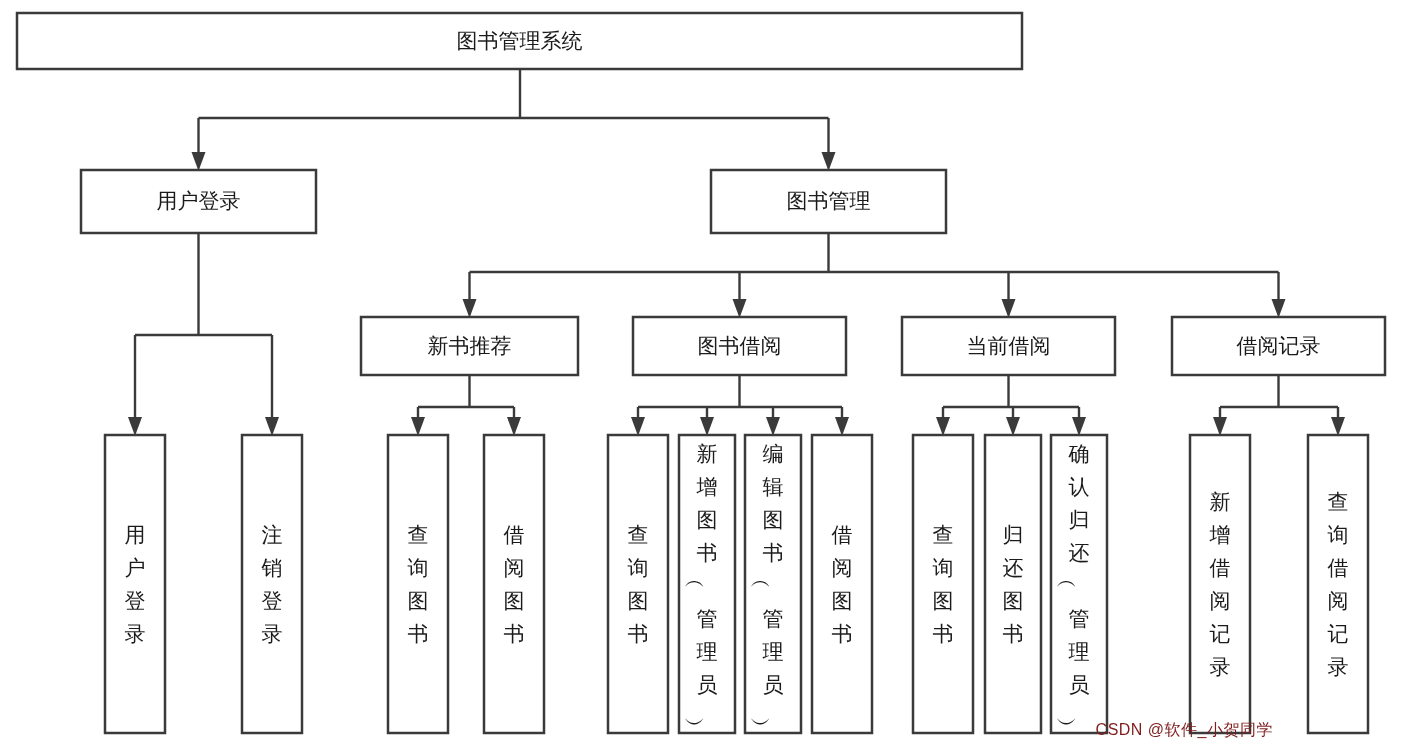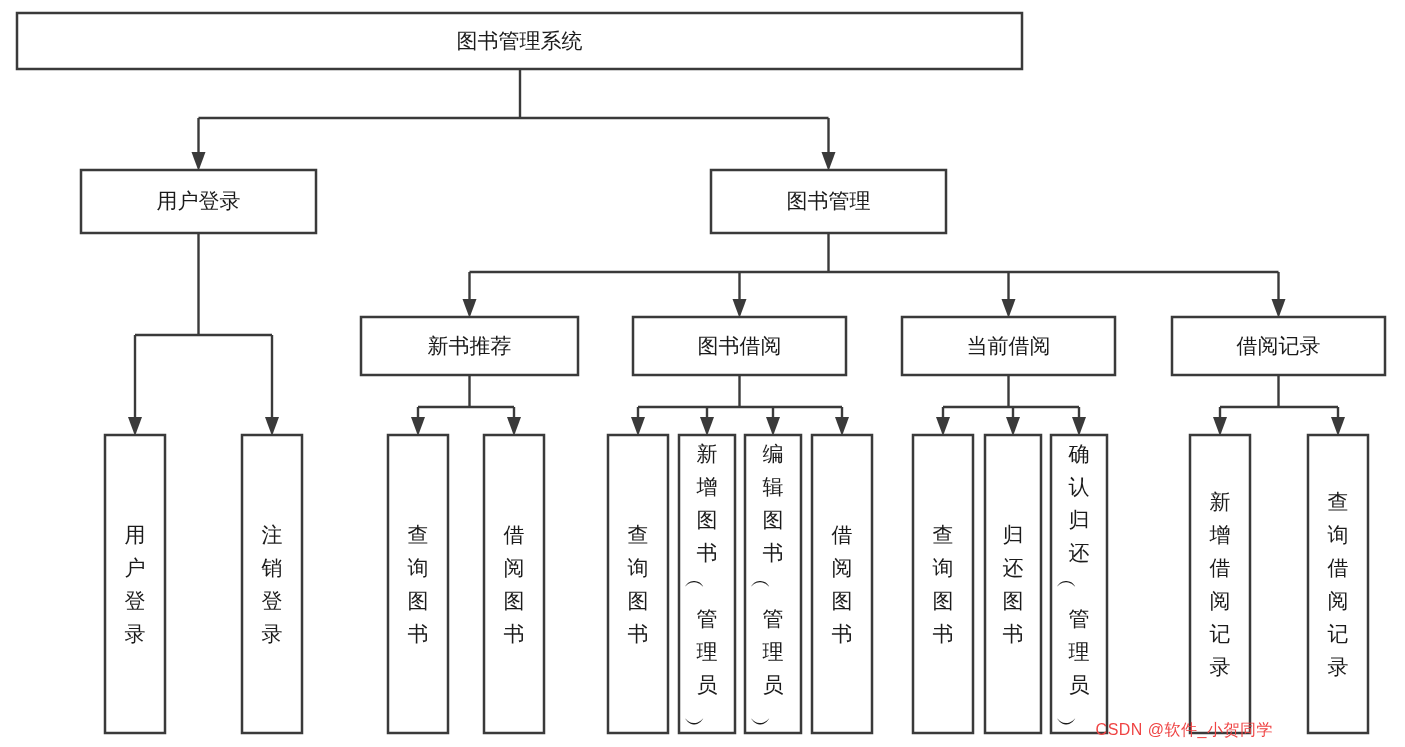--- a/index.html
+++ b/index.html
@@ -55,21 +55,21 @@
     font-family: "Liberation Sans", "DejaVu Sans", sans-serif;
     font-size: 21px;
     text-anchor: middle;
   }
   .watermark-text {
     position: absolute;
     right: 8px;
     bottom: 6px;
     font-family: "Liberation Sans", "DejaVu Sans", sans-serif;
     font-size: 16px;
-    color: #ef4444;
+    color: #7f1d1d;
     letter-spacing: 0.5px;
     white-space: nowrap;
     user-select: none;
   }
 </style>
 </head>
 <body>
 
 <div id="diagram-root">
   <svg class="diagram-canvas" id="diagram-canvas" viewBox="0 0 1405 747" xmlns="http://www.w3.org/2000/svg">

